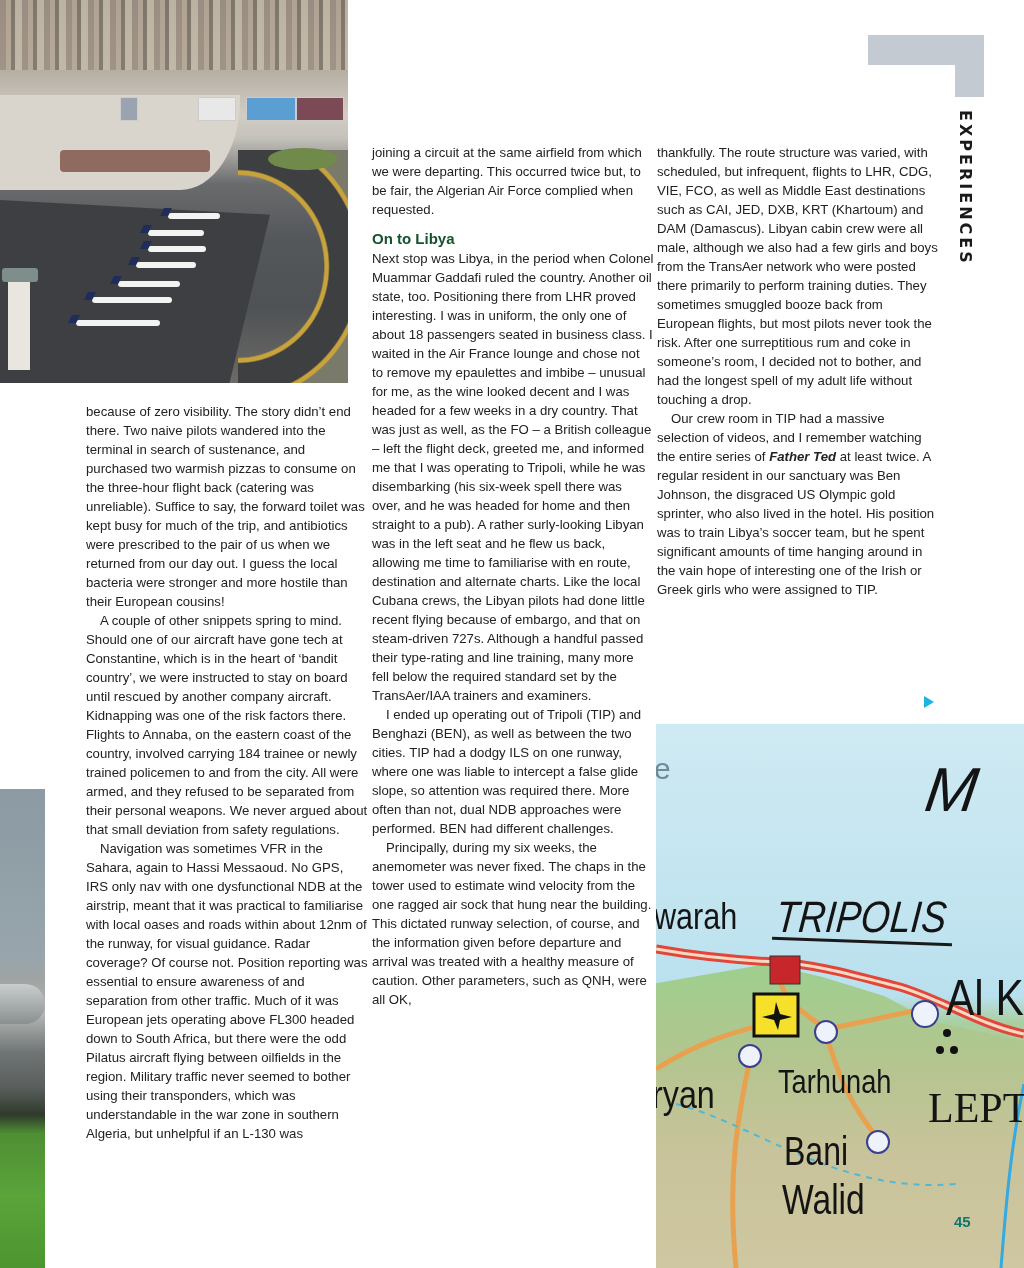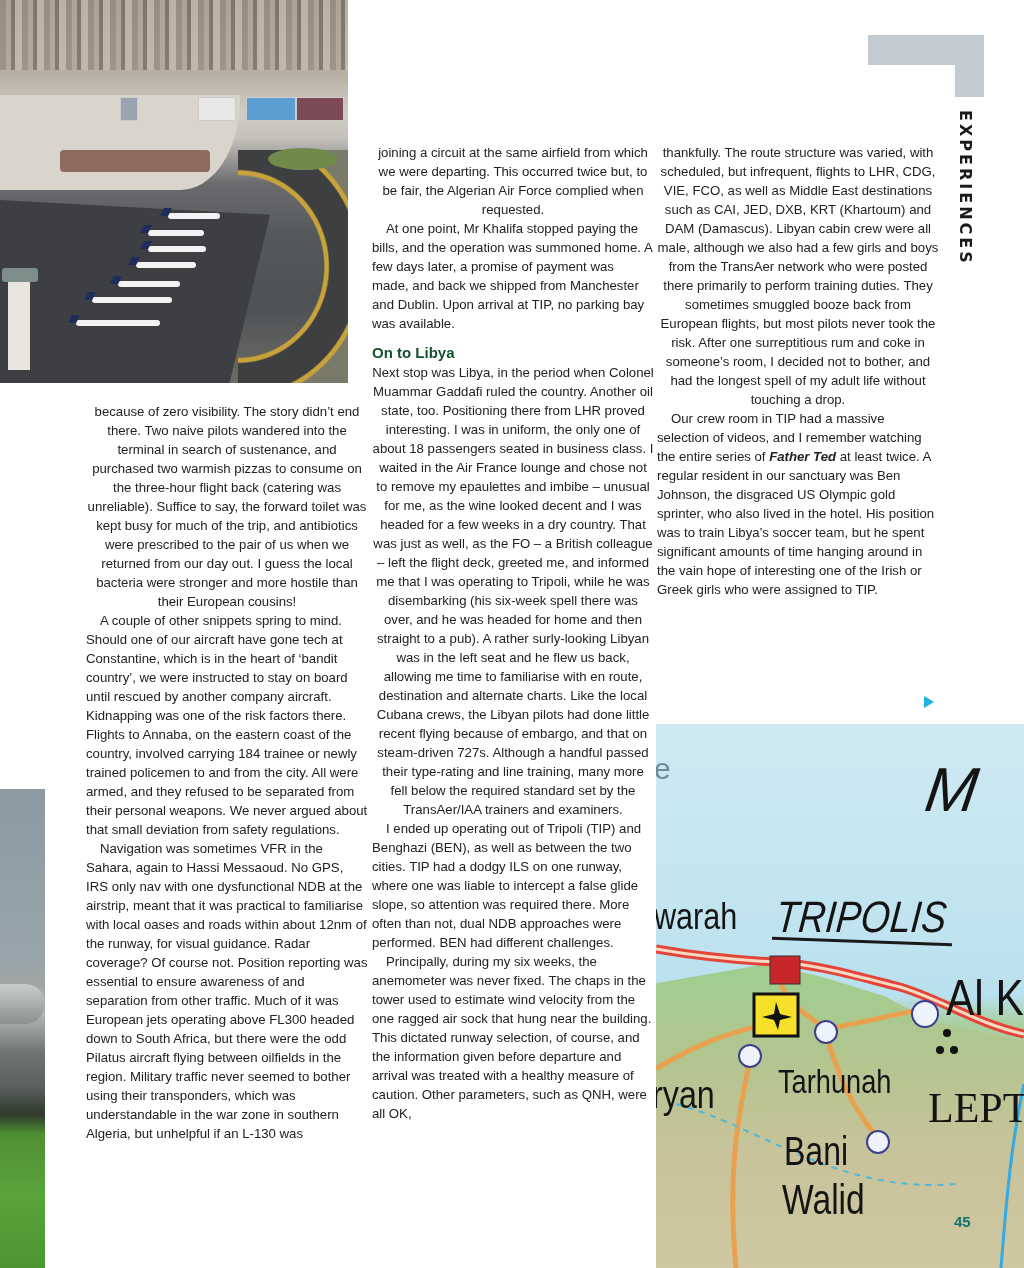--- a/index.html
+++ b/index.html
@@ -61,21 +61,21 @@
   .section-bracket-v { position:absolute; left:955px; top:35px; width:29px; height:62px; background:#c3cad1; }
   .section-label {
     position:absolute; left:956px; top:110px;
     writing-mode: vertical-rl; text-orientation: mixed;
     font-family: "DejaVu Sans", sans-serif; font-weight: bold;
     font-size: 16px; letter-spacing: 3px; color:#1a1a1a;
   }
 
   .col { position:absolute; width:282px; font-size:13.2px; line-height:19px; color:#222; }
   .col p { margin:0; text-indent: 14px; }
-  .col p.noindent { text-indent: 0; text-align: center; }
+  .col p.noindent { text-indent: 0; }
   .col h3 { margin: 10px 0 0 0; font-size: 15px; line-height: 20px; font-weight: bold; color:#14532d; }
   .col1 { left:86px; top:402px; }
   .col2 { left:372px; top:143px; }
   .col3 { left:657px; top:143px; }
   .cont-arrow { position:absolute; left:924px; top:696px; width:0; height:0;
     border-top:6px solid transparent; border-bottom:6px solid transparent; border-left:10px solid #1fb3e0; }
   em { font-style: italic; font-weight: bold; }
 </style>
 </head>
 <body>
@@ -111,21 +111,20 @@
 <div class="section-label">EXPERIENCES</div>
 
 <div class="col col1">
   <p class="noindent">because of zero visibility. The story didn’t end there. Two naive pilots wandered into the terminal in search of sustenance, and purchased two warmish pizzas to consume on the three-hour flight back (catering was unreliable). Suffice to say, the forward toilet was kept busy for much of the trip, and antibiotics were prescribed to the pair of us when we returned from our day out. I guess the local bacteria were stronger and more hostile than their European cousins!</p>
   <p>A couple of other snippets spring to mind. Should one of our aircraft have gone tech at Constantine, which is in the heart of ‘bandit country’, we were instructed to stay on board until rescued by another company aircraft. Kidnapping was one of the risk factors there. Flights to Annaba, on the eastern coast of the country, involved carrying 184 trainee or newly trained policemen to and from the city. All were armed, and they refused to be separated from their personal weapons. We never argued about that small deviation from safety regulations.</p>
   <p>Navigation was sometimes VFR in the Sahara, again to Hassi Messaoud. No GPS, IRS only nav with one dysfunctional NDB at the airstrip, meant that it was practical to familiarise with local oases and roads within about 12nm of the runway, for visual guidance. Radar coverage? Of course not. Position reporting was essential to ensure awareness of and separation from other traffic. Much of it was European jets operating above FL300 headed down to South Africa, but there were the odd Pilatus aircraft flying between oilfields in the region. Military traffic never seemed to bother using their transponders, which was understandable in the war zone in southern Algeria, but unhelpful if an L-130 was</p>
 </div>
 
 <div class="col col2">
   <p class="noindent">joining a circuit at the same airfield from which we were departing. This occurred twice but, to be fair, the Algerian Air Force complied when requested.</p>
-  <p>At one point, Mr Khalifa stopped paying the bills, and the operation was summoned home. A few days later, a promise of payment was made, and back we shipped from Manchester and Dublin. Upon arrival at TIP, no parking bay was available.</p>
   <h3>On to Libya</h3>
   <p class="noindent">Next stop was Libya, in the period when Colonel Muammar Gaddafi ruled the country. Another oil state, too. Positioning there from LHR proved interesting. I was in uniform, the only one of about 18 passengers seated in business class. I waited in the Air France lounge and chose not to remove my epaulettes and imbibe – unusual for me, as the wine looked decent and I was headed for a few weeks in a dry country. That was just as well, as the FO – a British colleague – left the flight deck, greeted me, and informed me that I was operating to Tripoli, while he was disembarking (his six-week spell there was over, and he was headed for home and then straight to a pub). A rather surly-looking Libyan was in the left seat and he flew us back, allowing me time to familiarise with en route, destination and alternate charts. Like the local Cubana crews, the Libyan pilots had done little recent flying because of embargo, and that on steam-driven 727s. Although a handful passed their type-rating and line training, many more fell below the required standard set by the TransAer/IAA trainers and examiners.</p>
   <p>I ended up operating out of Tripoli (TIP) and Benghazi (BEN), as well as between the two cities. TIP had a dodgy ILS on one runway, where one was liable to intercept a false glide slope, so attention was required there. More often than not, dual NDB approaches were performed. BEN had different challenges.</p>
   <p>Principally, during my six weeks, the anemometer was never fixed. The chaps in the tower used to estimate wind velocity from the one ragged air sock that hung near the building. This dictated runway selection, of course, and the information given before departure and arrival was treated with a healthy measure of caution. Other parameters, such as QNH, were all OK,</p>
 </div>
 
 <div class="col col3">
   <p class="noindent">thankfully. The route structure was varied, with scheduled, but infrequent, flights to LHR, CDG, VIE, FCO, as well as Middle East destinations such as CAI, JED, DXB, KRT (Khartoum) and DAM (Damascus). Libyan cabin crew were all male, although we also had a few girls and boys from the TransAer network who were posted there primarily to perform training duties. They sometimes smuggled booze back from European flights, but most pilots never took the risk. After one surreptitious rum and coke in someone’s room, I decided not to bother, and had the longest spell of my adult life without touching a drop.</p>
   <p><span>Our crew room in TIP had a massive selection of videos, and I remember watching the entire series of </span><em>Father Ted</em><span> at least twice. A regular resident in our sanctuary was Ben Johnson, the disgraced US Olympic gold sprinter, who also lived in the hotel. His position was to train Libya’s soccer team, but he spent significant amounts of time hanging around in the vain hope of interesting one of the Irish or Greek girls who were assigned to TIP.</span></p>
 </div>

